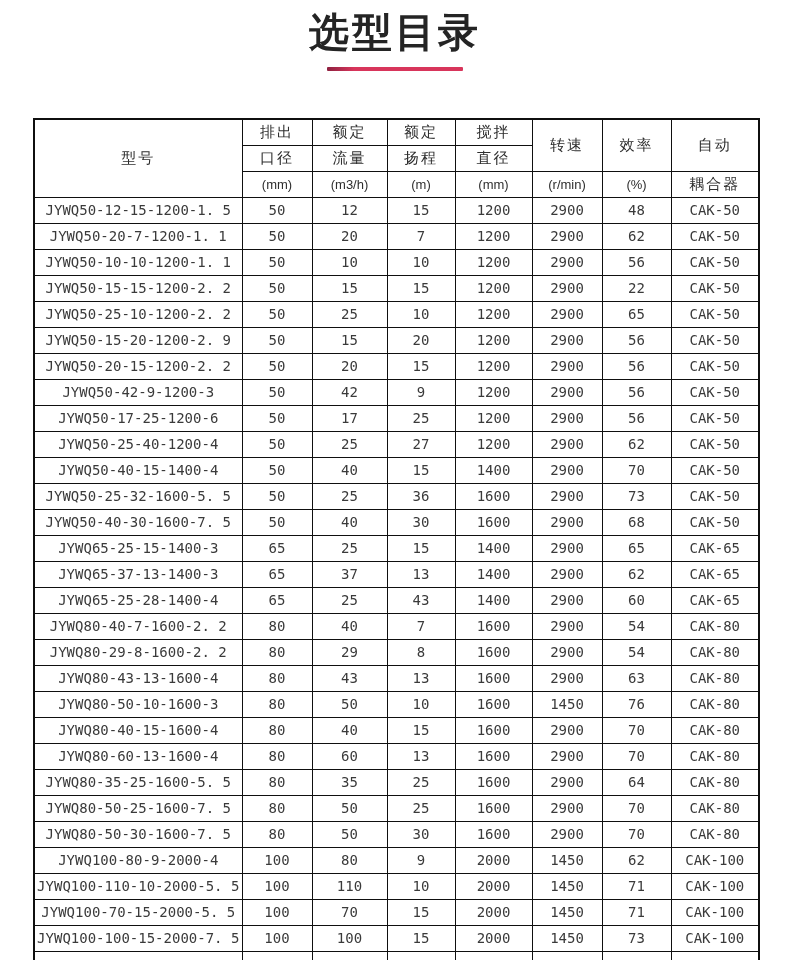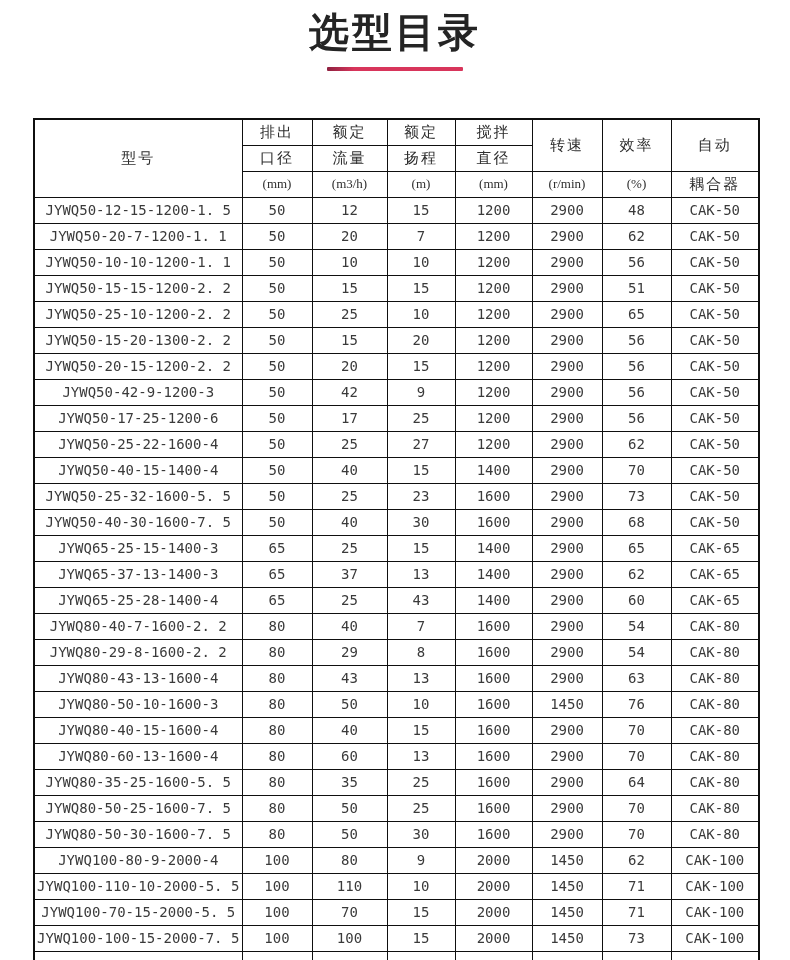--- a/index.html
+++ b/index.html
@@ -50,21 +50,21 @@
   }
   thead tr { height: 26px; }
   tbody tr { height: 26px; }
   .cn {
     font-family: "DejaVu Sans", sans-serif;
     font-size: 15px;
     color: #2e2e2e;
     letter-spacing: 2px;
   }
   .unit {
-    font-family: Liberation Serif, serif;
+    font-family: Liberation Sans, sans-serif;
     font-size: 13px;
     color: #2e2e2e;
     letter-spacing: 0px;
   }
   tbody td {
     font-family: "DejaVu Sans Mono", monospace;
     font-size: 14px;
     color: #3a3a3a;
   }
   tr.partial-row { height: 26px; }
@@ -147,37 +147,37 @@
     <td>CAK-50</td>
   </tr>
 
   <tr>
     <td>JYWQ50-15-15-1200-2. 2</td>
     <td>50</td>
     <td>15</td>
     <td>15</td>
     <td>1200</td>
     <td>2900</td>
-    <td>51</td>
+    <td>22</td>
     <td>CAK-50</td>
   </tr>
 
   <tr>
     <td>JYWQ50-25-10-1200-2. 2</td>
     <td>50</td>
     <td>25</td>
     <td>10</td>
     <td>1200</td>
     <td>2900</td>
     <td>65</td>
     <td>CAK-50</td>
   </tr>
 
   <tr>
-    <td>JYWQ50-15-20-1300-2. 2</td>
+    <td>JYWQ50-15-20-1200-2. 9</td>
     <td>50</td>
     <td>15</td>
     <td>20</td>
     <td>1200</td>
     <td>2900</td>
     <td>56</td>
     <td>CAK-50</td>
   </tr>
 
   <tr>
@@ -207,21 +207,21 @@
     <td>50</td>
     <td>17</td>
     <td>25</td>
     <td>1200</td>
     <td>2900</td>
     <td>56</td>
     <td>CAK-50</td>
   </tr>
 
   <tr>
-    <td>JYWQ50-25-22-1600-4</td>
+    <td>JYWQ50-25-40-1200-4</td>
     <td>50</td>
     <td>25</td>
     <td>27</td>
     <td>1200</td>
     <td>2900</td>
     <td>62</td>
     <td>CAK-50</td>
   </tr>
 
   <tr>
@@ -232,21 +232,21 @@
     <td>1400</td>
     <td>2900</td>
     <td>70</td>
     <td>CAK-50</td>
   </tr>
 
   <tr>
     <td>JYWQ50-25-32-1600-5. 5</td>
     <td>50</td>
     <td>25</td>
-    <td>23</td>
+    <td>36</td>
     <td>1600</td>
     <td>2900</td>
     <td>73</td>
     <td>CAK-50</td>
   </tr>
 
   <tr>
     <td>JYWQ50-40-30-1600-7. 5</td>
     <td>50</td>
     <td>40</td>

